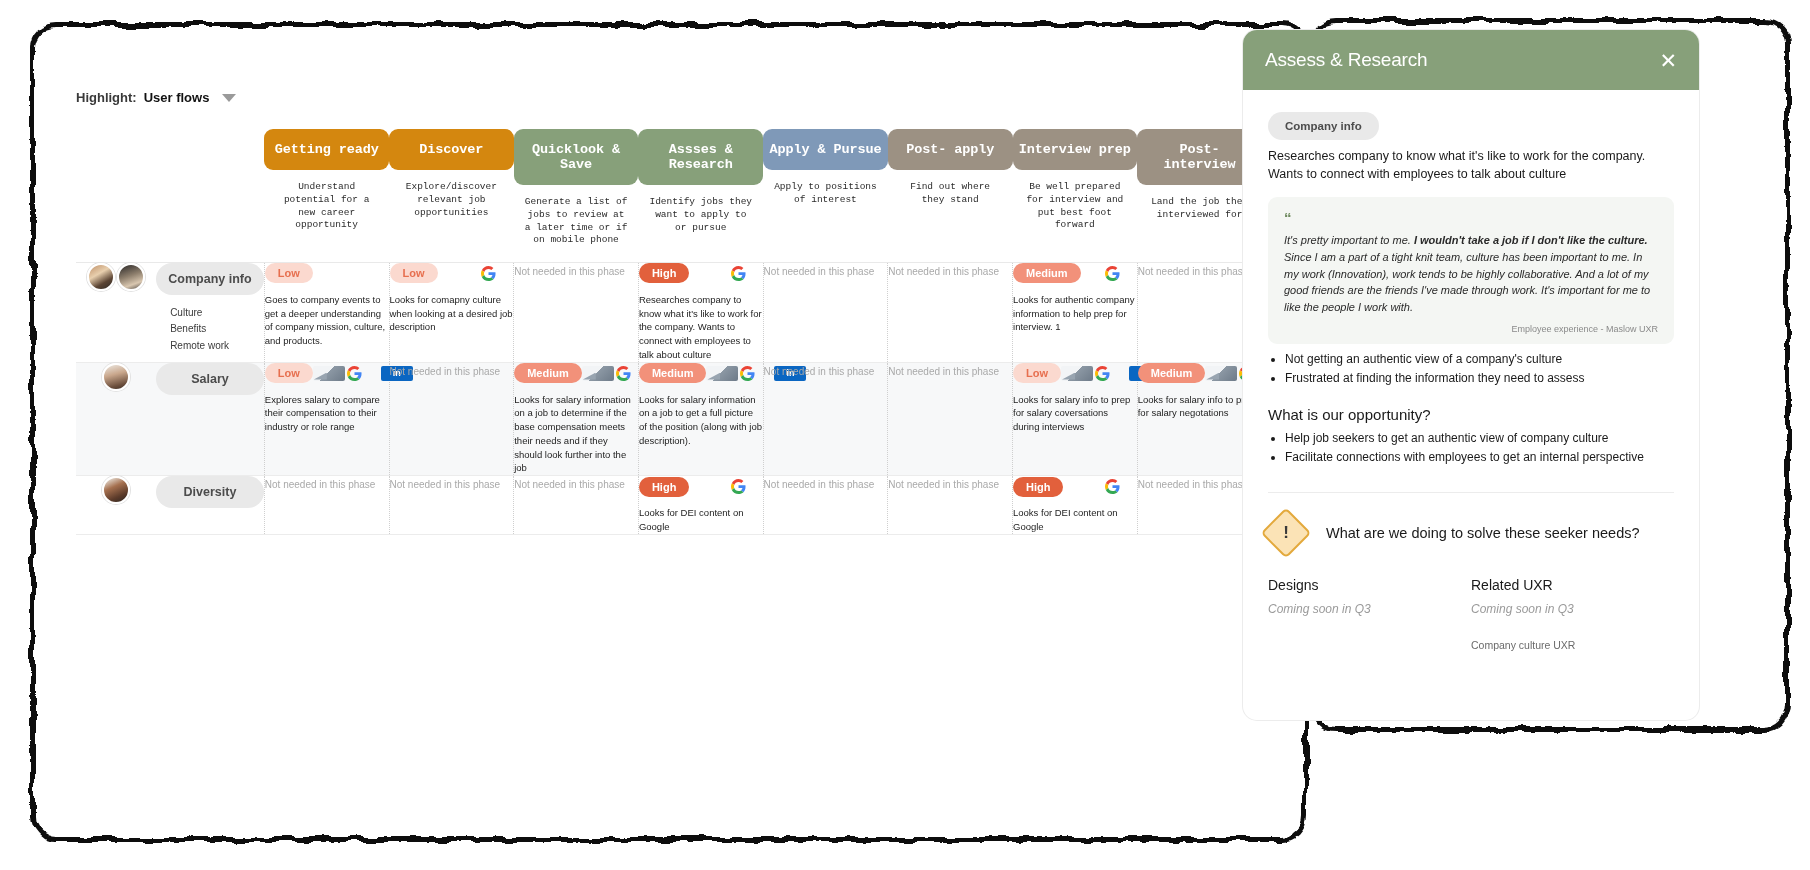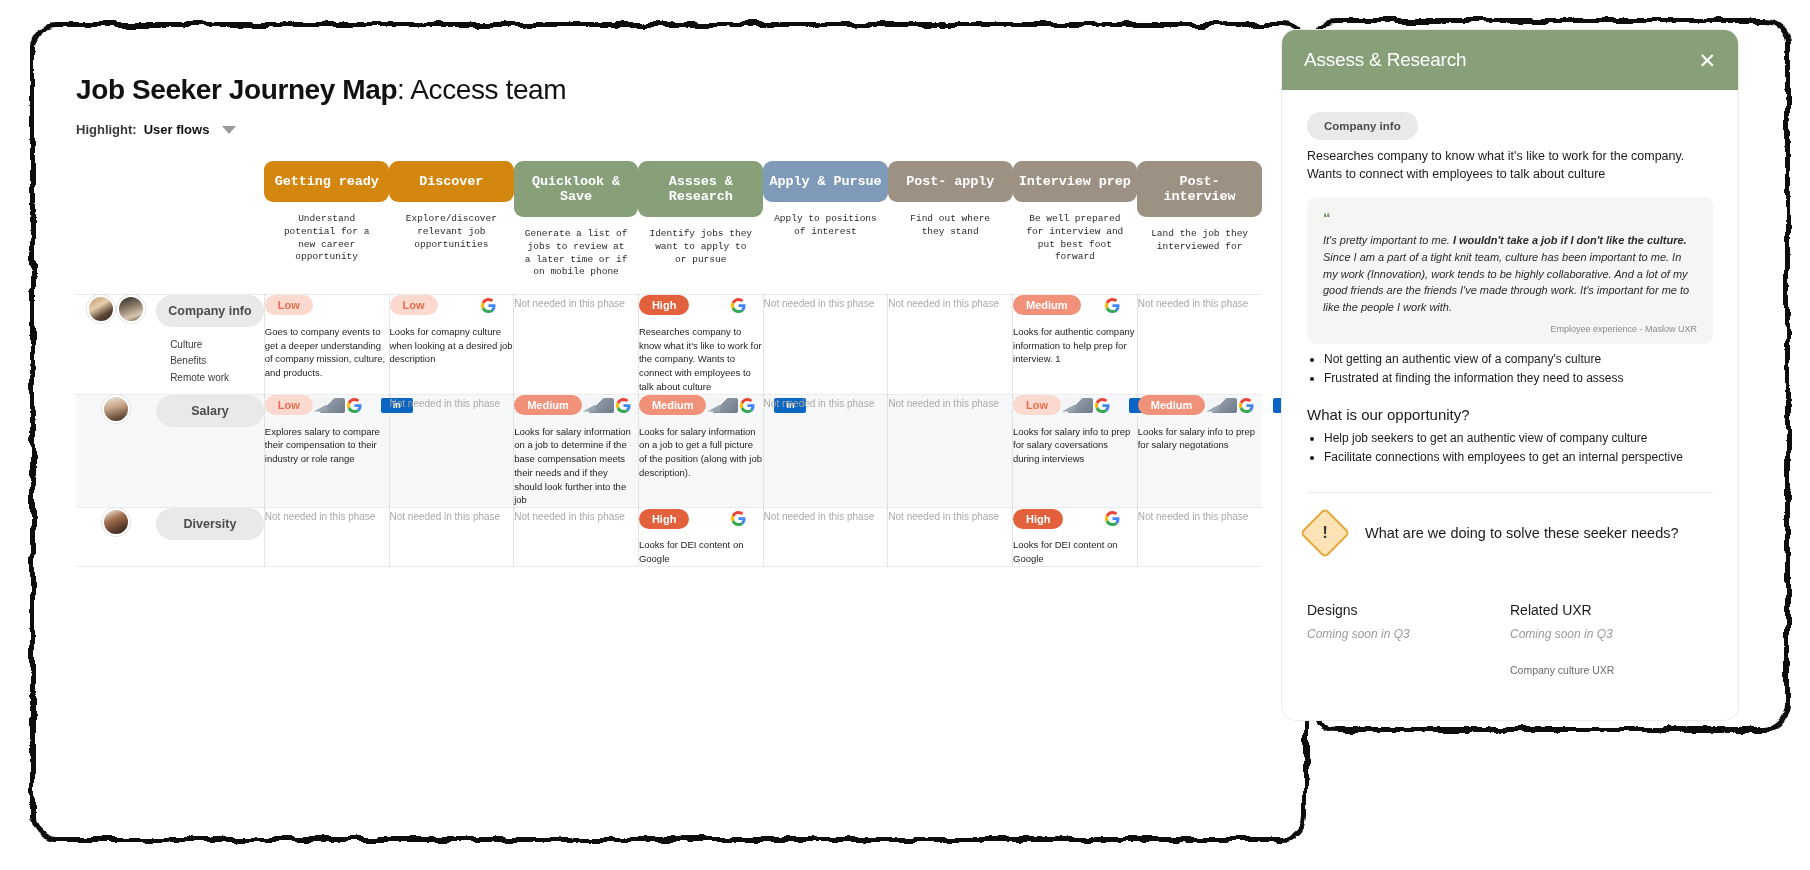--- a/index.html
+++ b/index.html
@@ -112,21 +112,21 @@
   .ic-levels { background: linear-gradient(135deg,#f2f4f6 0%,#f2f4f6 45%,#8c98a4 46%,#6d7a88 100%); border-radius:2px; position:relative; overflow:hidden;}
   .ic-levels:after{content:"";position:absolute;left:1px;bottom:1px;width:13px;height:7px;background:#98a4b0;clip-path:polygon(0 100%,100% 0,100% 100%);}
   .ic-li { background:#0A66C2; border-radius:2px; color:#fff; font-size:9px; font-weight:800; text-align:center; line-height:15px; font-family:"Liberation Sans",sans-serif;}
 
   
   .head-sep td { border-bottom: 1px solid #e9e9e9; height:1px; padding:0;}
   .row-sep td { border-bottom: 1px solid #ececec; height:0; padding:0;}
 
   
   #panel {
-    position:absolute; left:1282px; top:30px;
+    position:absolute; left:1243px; top:30px;
     width: 456px; height: 690px;
     background:#fff; border-radius:14px; overflow:hidden;
     box-shadow: 0 0 0 1px #ececec;
   }
   .panel-head {
     background:#87A07A; height:60px; display:flex; align-items:center;
     justify-content:space-between; padding: 0 22px;
   }
   .panel-title { color:#fff; font-size:19px; font-weight:400; letter-spacing:-0.2px;}
   .panel-close { color:#fff; font-size:21px; line-height:1; cursor:pointer; font-weight:300;}
@@ -149,21 +149,21 @@
   .divider { height:1px; background:#ececec; margin:26px 0 22px 0;}
 
   .solve-row { display:flex; align-items:center; gap:22px; }
   .warn-icon { width:36px; height:36px; position:relative; flex:none;}
   .warn-icon .dia { position:absolute; inset:0; background:#FBE3B6; border:2px solid #E3A93C; transform:rotate(45deg); border-radius:5px;}
   .warn-icon .bang { position:absolute; inset:0; display:flex; align-items:center; justify-content:center;
                      font-size:17px; font-weight:700; color:#3a3a3a;}
   .solve-title { font-size:14.5px; color:#1a1a1a;}
 
   .two-col { display:flex; margin-top:26px; gap:0;}
-  .two-col .col { width:50%;margin-top:25px; }
+  .two-col .col { width:50%; }
   .col-h { font-size:14px; color:#1a1a1a; }
   .col-soon { font-size:12px; font-style:italic; color:#9a9a9a; margin-top:9px;}
   .col-note { font-size:10.5px; color:#6b6b6b; margin-top:23px;}
 </style>
 </head>
 <body>
 
 <svg width="0" height="0" style="position:absolute">
   <filter id="rough">
     <feTurbulence type="fractalNoise" baseFrequency="0.045" numOctaves="4" result="n"></feTurbulence>
@@ -174,23 +174,20 @@
 <div id="root">
 
   <div class="frame-outline ragged" style="left:30px;top:22px;width:1278px;height:820px;"></div>
   <div class="frame-outline ragged" style="left:1310px;top:18px;width:480px;height:714px;"></div>
 
   <div id="board">
     <div class="board-inner">
 
       <div class="title-row">
         <div>
-          <div class="title">
-            <b>Job Seeker Journey Map</b><span>: Access team</span>
-          </div>
           <div class="highlight-row">
             <span class="lbl">Highlight:</span>
             <span class="val">User flows</span>
             <span class="caret"></span>
           </div>
         </div>
 
       </div>
 
       <table class="jmap">

